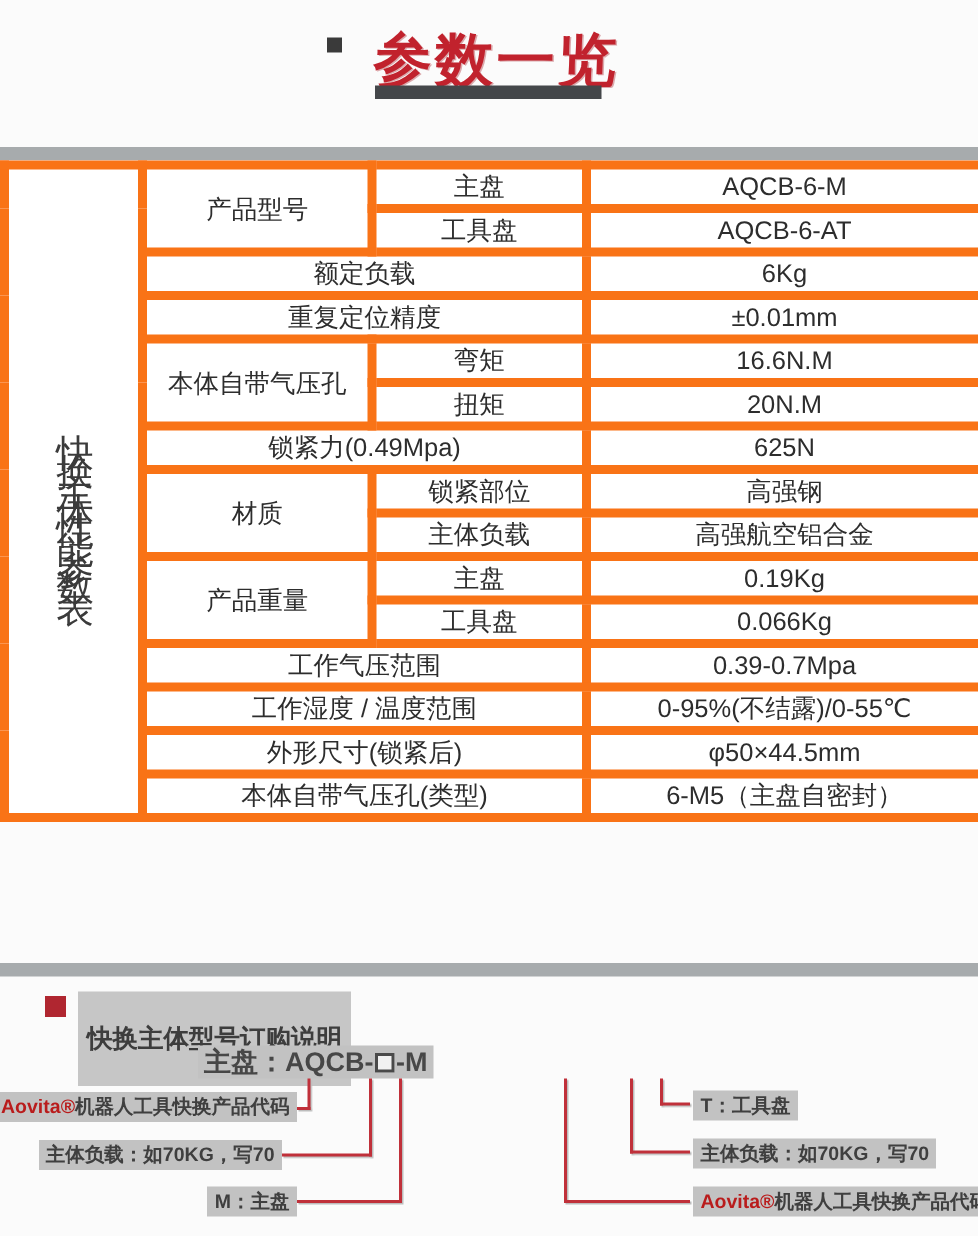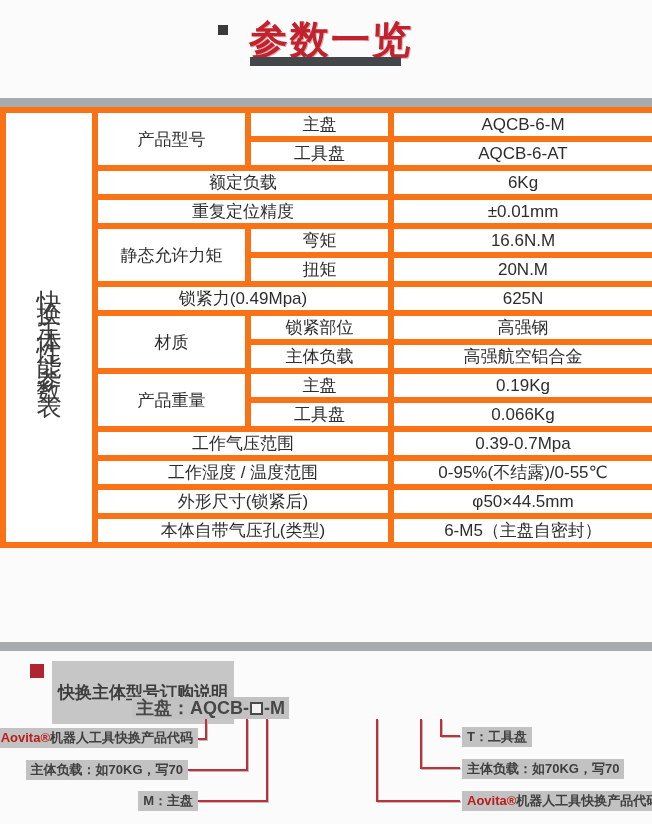--- a/index.html
+++ b/index.html
@@ -136,21 +136,21 @@
   </tr>
   <tr>
     <td colspan="2">额定负载</td>
     <td>6Kg</td>
   </tr>
   <tr>
     <td colspan="2">重复定位精度</td>
     <td>±0.01mm</td>
   </tr>
   <tr>
-    <td rowspan="2">静态允许力矩</td>
+    <td rowspan="2">本体自带气压孔</td>
     <td>弯矩</td>
     <td>16.6N.M</td>
   </tr>
   <tr>
     <td>扭矩</td>
     <td>20N.M</td>
   </tr>
   <tr>
     <td colspan="2">锁紧力(0.49Mpa)</td>
     <td>625N</td>

